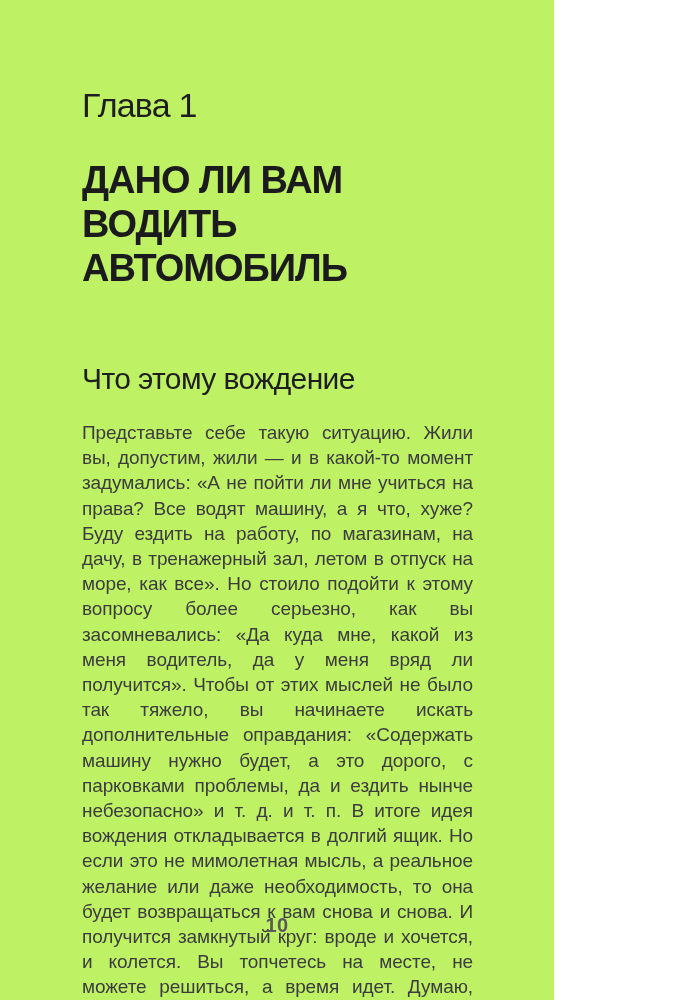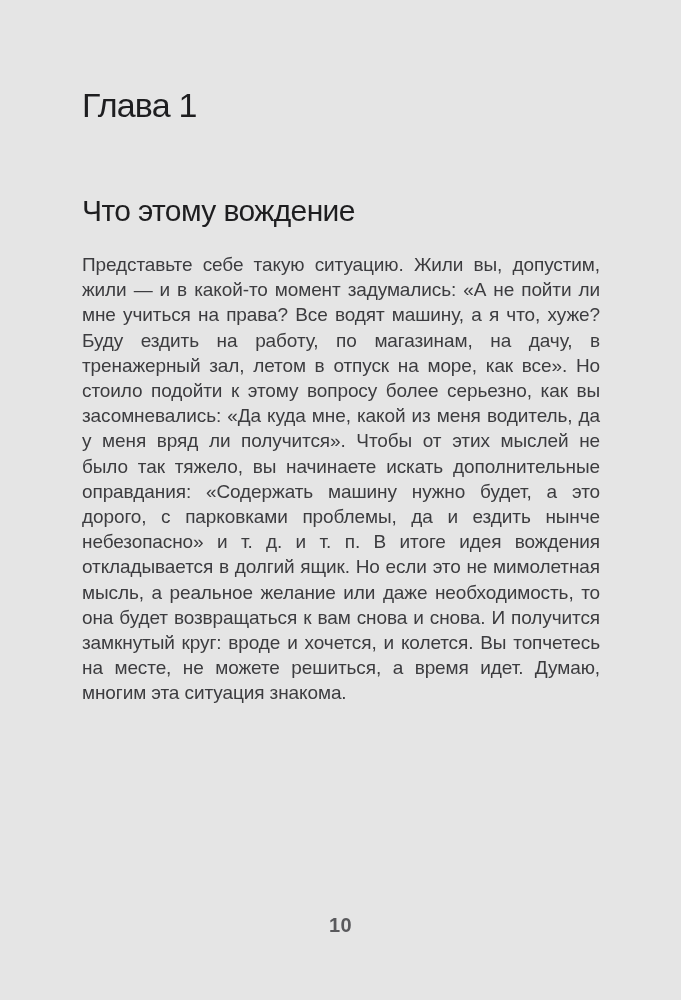--- a/index.html
+++ b/index.html
@@ -8,24 +8,24 @@
     background: #ffffff;
   }
   body {
     width: 681px;
     height: 1000px;
     font-family: "Liberation Sans", "DejaVu Sans", sans-serif;
     -webkit-font-smoothing: antialiased;
   }
   .page {
     position: relative;
-    width: 681px;
+    width: 554px;
     height: 1000px;
     box-sizing: border-box;
-    background: #e5e5e5;
+    background: #bef264;
     padding: 88px 81px 16px 82px;
     overflow: hidden;
   }
   .chapter-label {
     font-size: 34px;
     line-height: 34px;
     font-weight: 400;
     color: #1e1e20;
     letter-spacing: -0.8px;
   }
@@ -67,20 +67,21 @@
     color: #59595c;
     letter-spacing: 0.5px;
   }
 </style>
 </head>
 <body>
 
 <div class="page">
   <div class="chapter-label">Глава 1</div>
 
+  <h1 class="chapter-title">ДАНО ЛИ ВАМ ВОДИТЬ АВТОМОБИЛЬ</h1>
 
   <h2 class="section-heading">Что этому вождение</h2>
 
 
   <p class="body-para">Представьте себе такую ситуацию. Жили вы, допустим, жили — и в какой-то момент задумались: «А не пойти ли мне учиться на права? Все водят машину, а я что, хуже? Буду ездить на работу, по магазинам, на дачу, в тренажерный зал, летом в отпуск на море, как все». Но стоило подойти к этому вопросу более серьезно, как вы засомневались: «Да куда мне, какой из меня водитель, да у меня вряд ли получится». Чтобы от этих мыслей не было так тяжело, вы начинаете искать дополнительные оправдания: «Содержать машину нужно будет, а это дорого, с парковками проблемы, да и ездить нынче небезопасно» и т. д. и т. п. В итоге идея вождения откладывается в долгий ящик. Но если это не мимолетная мысль, а реальное желание или даже необходимость, то она будет возвращаться к вам снова и снова. И получится замкнутый круг: вроде и хочется, и колется. Вы топчетесь на месте, не можете решиться, а время идет. Думаю, многим эта ситуация знакома.</p>
 
   <div class="page-number">10</div>
 </div>
 
 </body></html>

